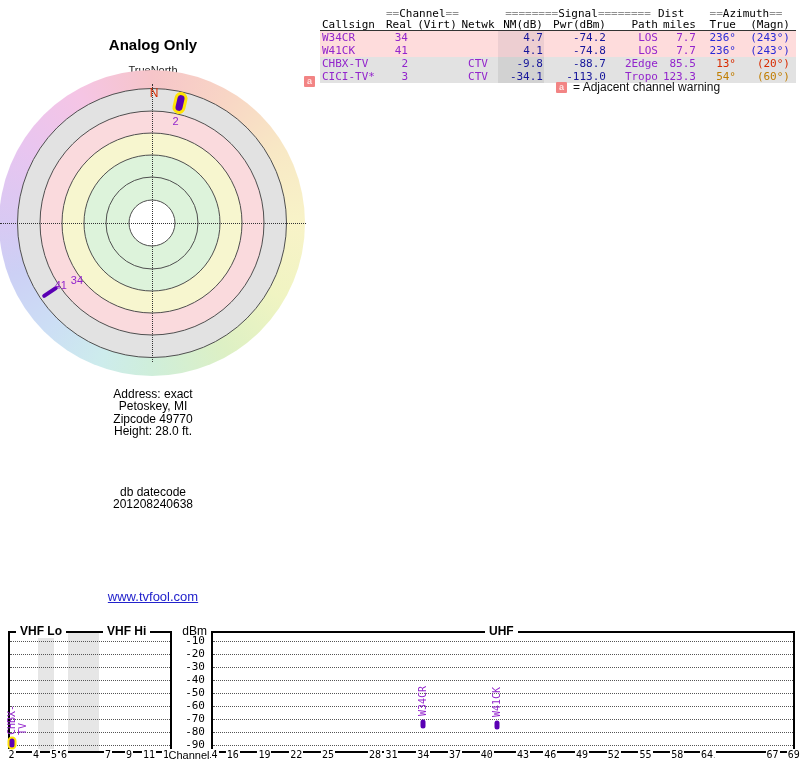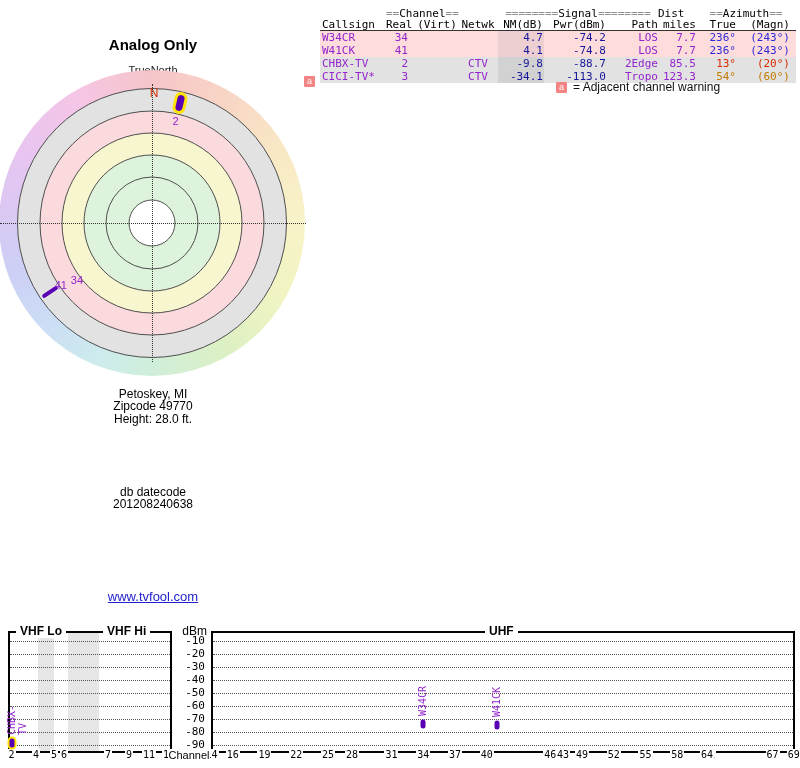--- a/index.html
+++ b/index.html
@@ -206,20 +206,21 @@
       </div>
     </div>
 </div>
 
 <div id="legend">
   <span class="a-icon">a</span>
   <span>= Adjacent channel warning</span>
 </div>
 
 <div id="search">
+  <div class="sc-line">Address: exact</div>
   <div class="sc-line">Petoskey, MI</div>
   <div class="sc-line">Zipcode 49770</div>
   <div class="sc-line">Height: 28.0 ft.</div>
 </div>
 <div id="dbblock">
   <div>db datecode</div>
   <div>201208240638</div>
 </div>
 <div id="link">
   <a>www.tvfool.com</a>
@@ -271,26 +272,26 @@
     <span class="xtick" style="left: 64px;">6</span>
     <span class="xtick" style="left: 108px;">7</span>
     <span class="xtick" style="left: 129px;">9</span>
     <span class="xtick" style="left: 149px;">11</span>
     <span class="xtick" style="left: 169px;">13</span>
     <span class="xtick" style="left: 211.5px;">14</span>
     <span class="xtick" style="left: 232.67px;">16</span>
     <span class="xtick" style="left: 264.425px;">19</span>
     <span class="xtick" style="left: 296.18px;">22</span>
     <span class="xtick" style="left: 327.935px;">25</span>
-    <span class="xtick" style="left: 352px; text-align: center;">28</span>
+    <span class="xtick" style="left: 375px; text-align: center;">28</span>
     <span class="xtick" style="left: 391.445px;">31</span>
     <span class="xtick" style="left: 423.2px;">34</span>
     <span class="xtick" style="left: 454.955px;">37</span>
     <span class="xtick" style="left: 486.71px;">40</span>
-    <span class="xtick" style="left: 523px; margin-left: 40px;">43</span>
+    <span class="xtick" style="left: 523px;">43</span>
     <span class="xtick" style="left: 550.22px;">46</span>
     <span class="xtick" style="left: 581.975px;">49</span>
     <span class="xtick" style="left: 613.73px;">52</span>
     <span class="xtick" style="left: 645.485px;">55</span>
     <span class="xtick" style="left: 677.24px;">58</span>
     <span class="xtick" style="left: 708.995px;">61</span>
     <span class="xtick" style="left: 707px;">64</span>
     <span class="xtick" style="left: 772.505px;">67</span>
     <span class="xtick" style="left: 793.675px;">69</span>
   </div>

